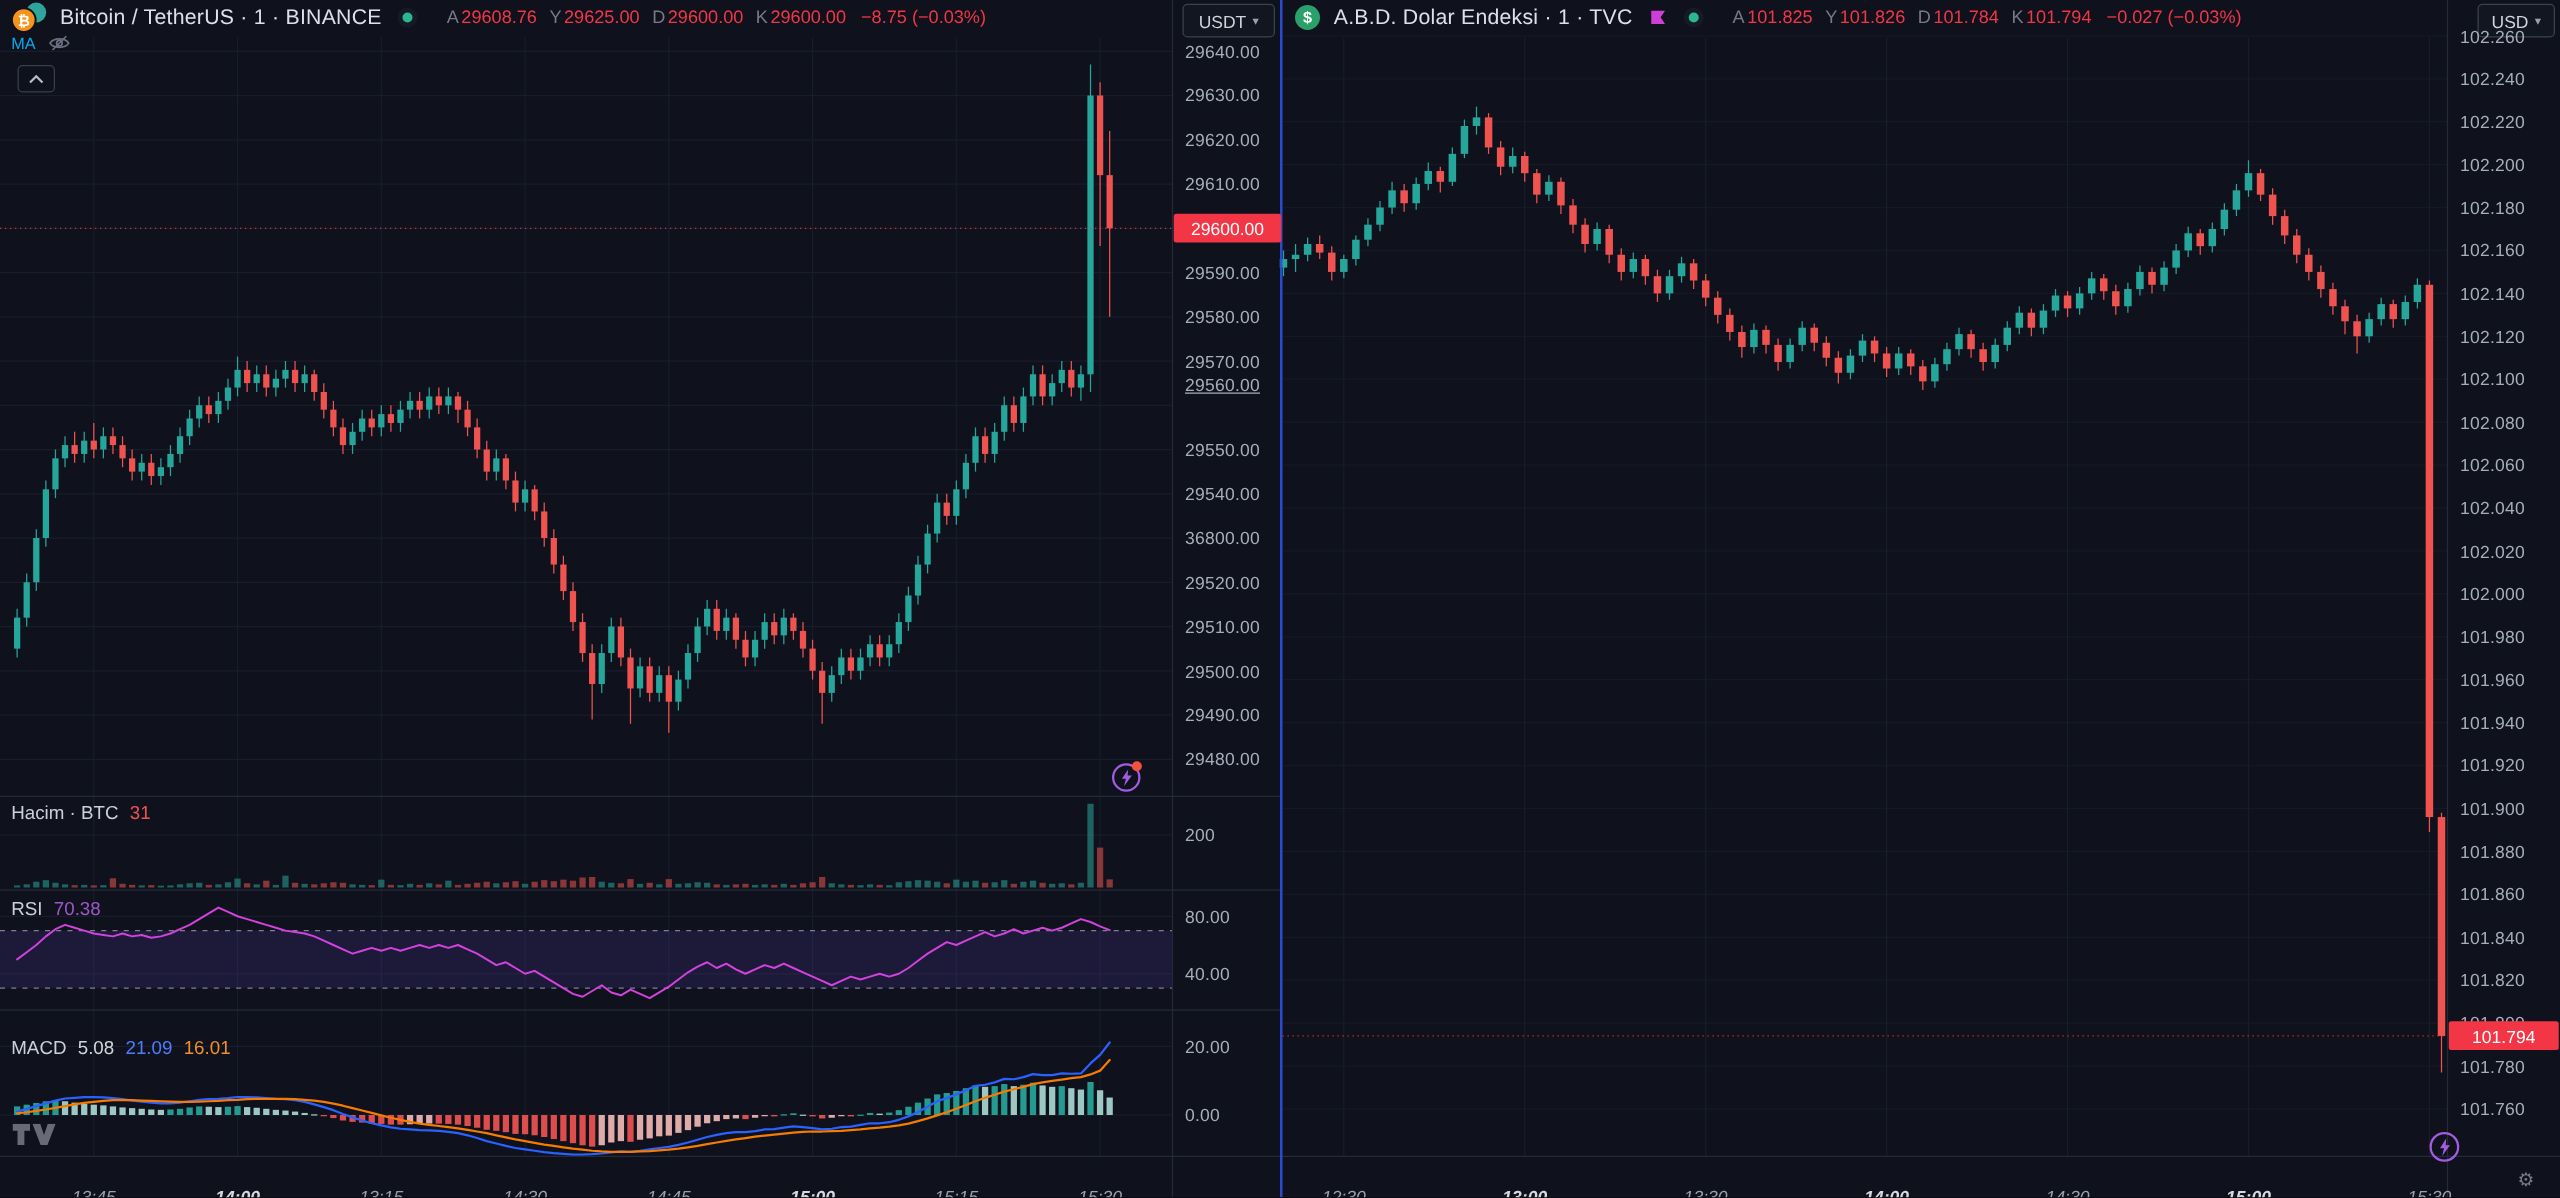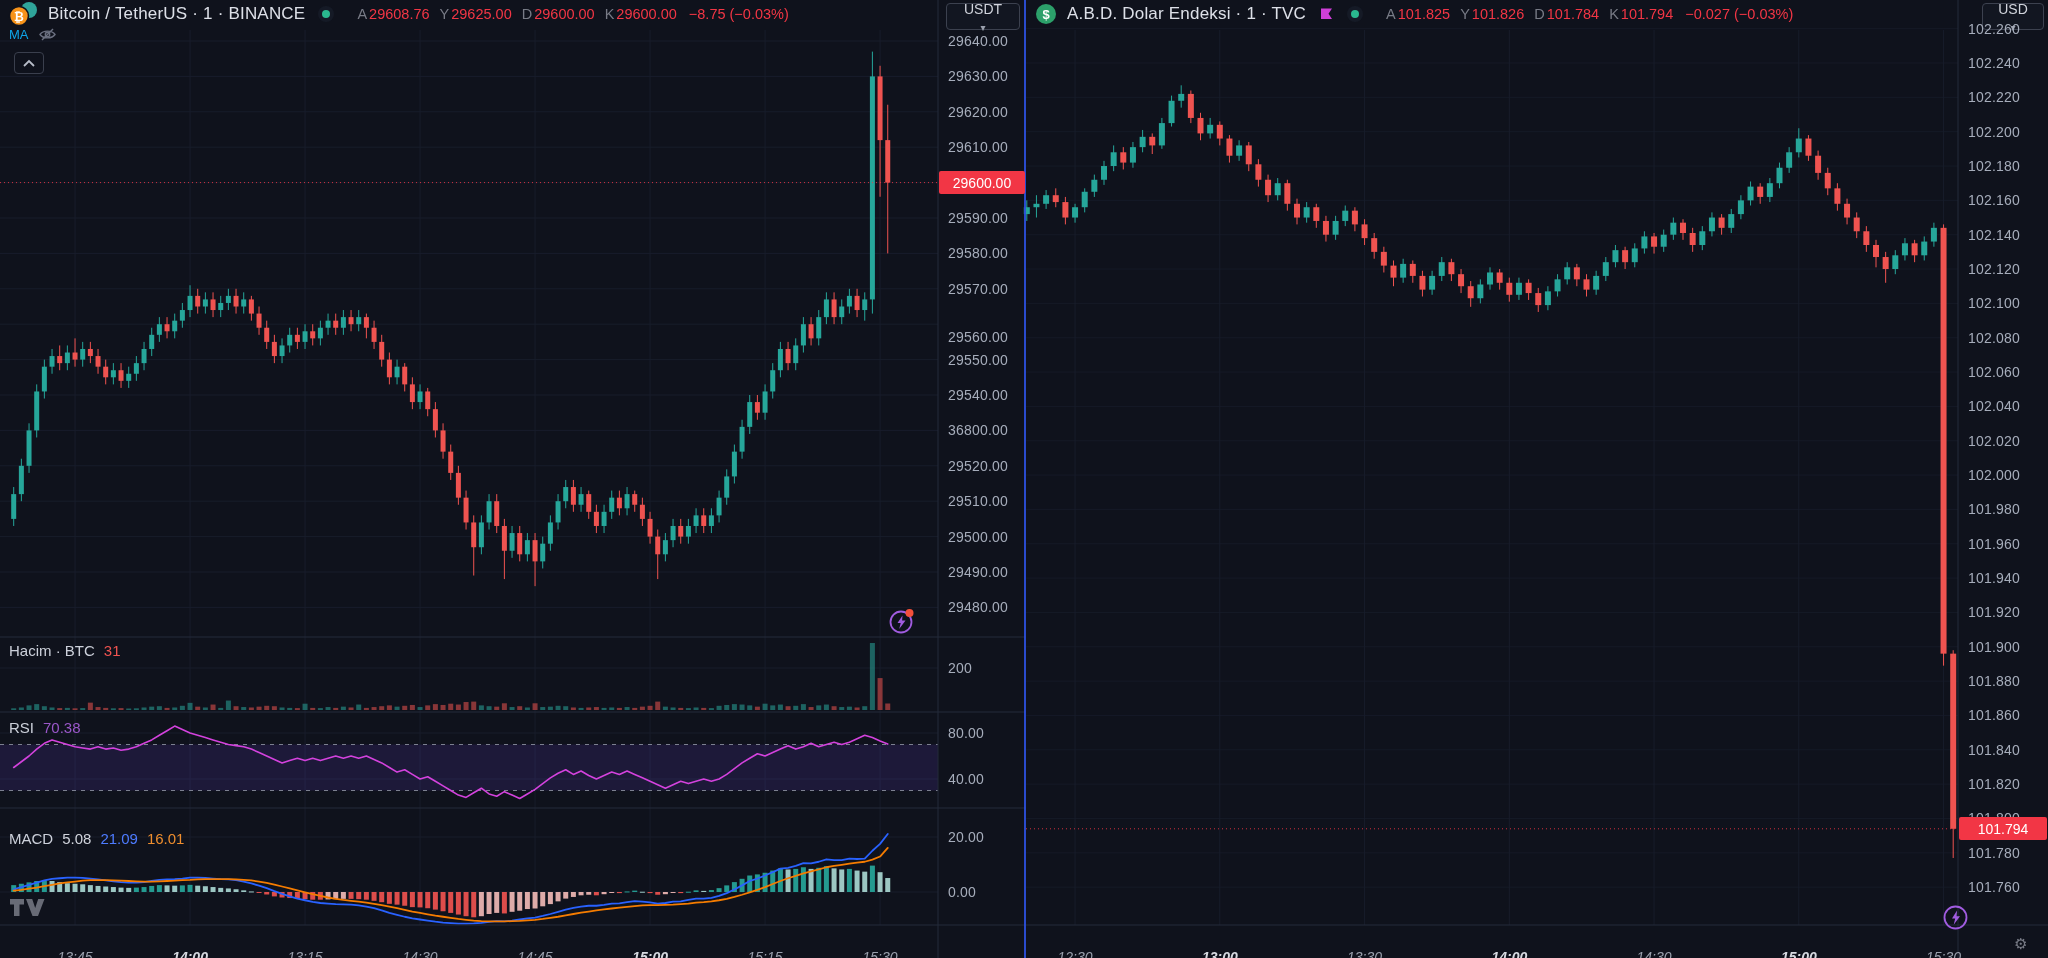--- a/index.html
+++ b/index.html
@@ -11,21 +11,21 @@
   .hdr{display:flex;align-items:center;gap:9px;height:28px;top:0;white-space:nowrap;}
   .hdr .title{font-size:17px;color:#dde0e8;letter-spacing:.2px;}
   .ohlc{display:flex;align-items:center;gap:10px;font-size:14.5px;margin-left:14px;}
   .ohlc .k{color:#787b86;margin-right:2px;}
   .ohlc .v{color:#f23645;}
   .chg{color:#f23645;font-size:14.5px;margin-left:2px;}
   .mdot{width:16px;height:16px;border-radius:50%;background:#151a26;display:inline-flex;align-items:center;justify-content:center;margin-left:4px;}
   .mdot i{width:8px;height:8px;border-radius:50%;background:#2ab98f;display:block;}
   .curbtn{display:flex;align-items:center;justify-content:center;gap:5px;height:25px;
           border:1px solid #3c414f;border-radius:4px;background:rgba(19,23,34,.85);
-          color:#d1d4dc;font-size:14px;cursor:pointer;flex-direction:column;}
+          color:#d1d4dc;font-size:14px;cursor:pointer;}
   .chev{font-size:10px;color:#9aa0ad;}
   
   .marow{display:flex;align-items:center;gap:9px;color:#0ea5e9;font-size:13px;}
   .collbtn{width:28px;height:20px;border:1px solid #3a3f4d;border-radius:4px;background:rgba(15,18,28,.6);
            display:flex;align-items:center;justify-content:center;cursor:pointer;}
   
   .indrow{display:flex;align-items:baseline;gap:9px;font-size:15px;color:#ccd0da;white-space:nowrap;}
   .indrow .red{color:#ef5350;}
   .indrow .pur{color:#9a57c9;}
   .indrow .wht{color:#d1d4dc;}
@@ -873,21 +873,21 @@
 
   <div class="axis-col" style="left:938px;width:101px;" id="axis-left">
       <div class="axlab" style="top: 41px;">29640.00</div>
       <div class="axlab" style="top: 76.4px;">29630.00</div>
       <div class="axlab" style="top: 111.8px;">29620.00</div>
       <div class="axlab" style="top: 147.2px;">29610.00</div>
       <div class="axlab" style="top: 182.6px;">29600.00</div>
       <div class="axlab" style="top: 218px;">29590.00</div>
       <div class="axlab" style="top: 253.4px;">29580.00</div>
       <div class="axlab" style="top: 288.8px;">29570.00</div>
-      <div class="axlab" style="top: 337px;">29560.00</div>
+      <div class="axlab" style="top: 308px; text-decoration: underline;">29560.00</div>
       <div class="axlab" style="top: 359.6px;">29550.00</div>
       <div class="axlab" style="top: 395px;">29540.00</div>
       <div class="axlab" style="top: 430.4px;">36800.00</div>
       <div class="axlab" style="top: 465.8px;">29520.00</div>
       <div class="axlab" style="top: 501.2px;">29510.00</div>
       <div class="axlab" style="top: 536.6px;">29500.00</div>
       <div class="axlab" style="top: 572px;">29490.00</div>
       <div class="axlab" style="top: 607.4px;">29480.00</div>
       <div class="axlab" style="top: 668px;">200</div>
       <div class="axlab" style="top: 733px;">80.00</div>

